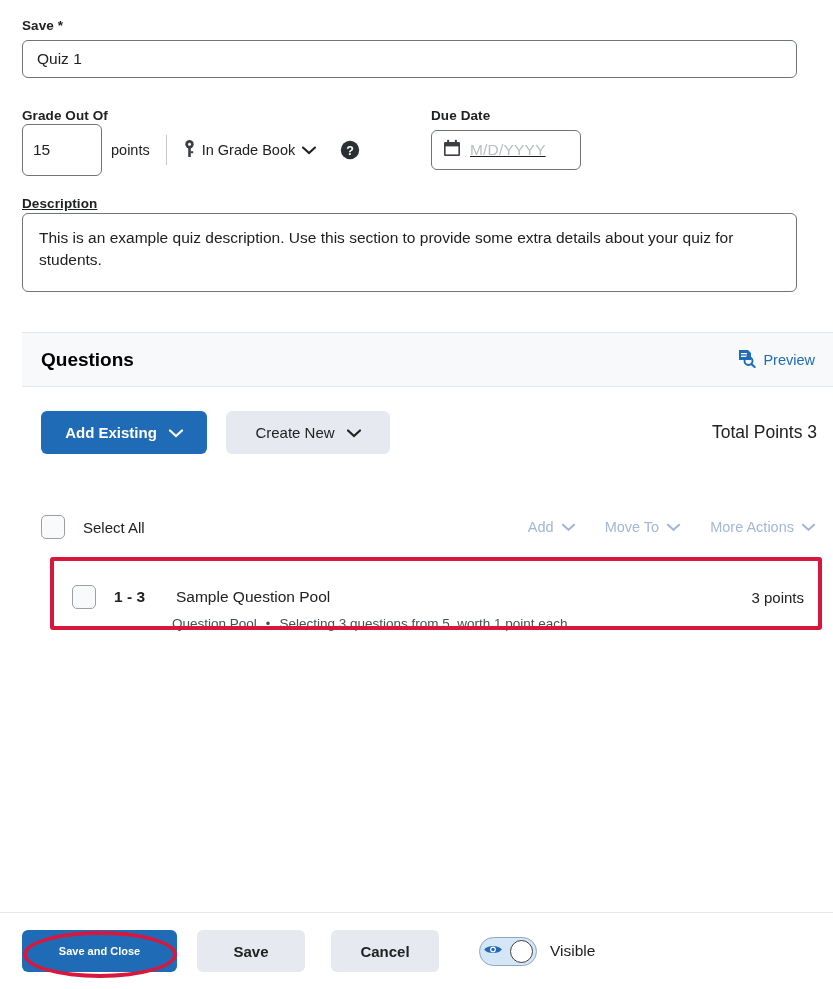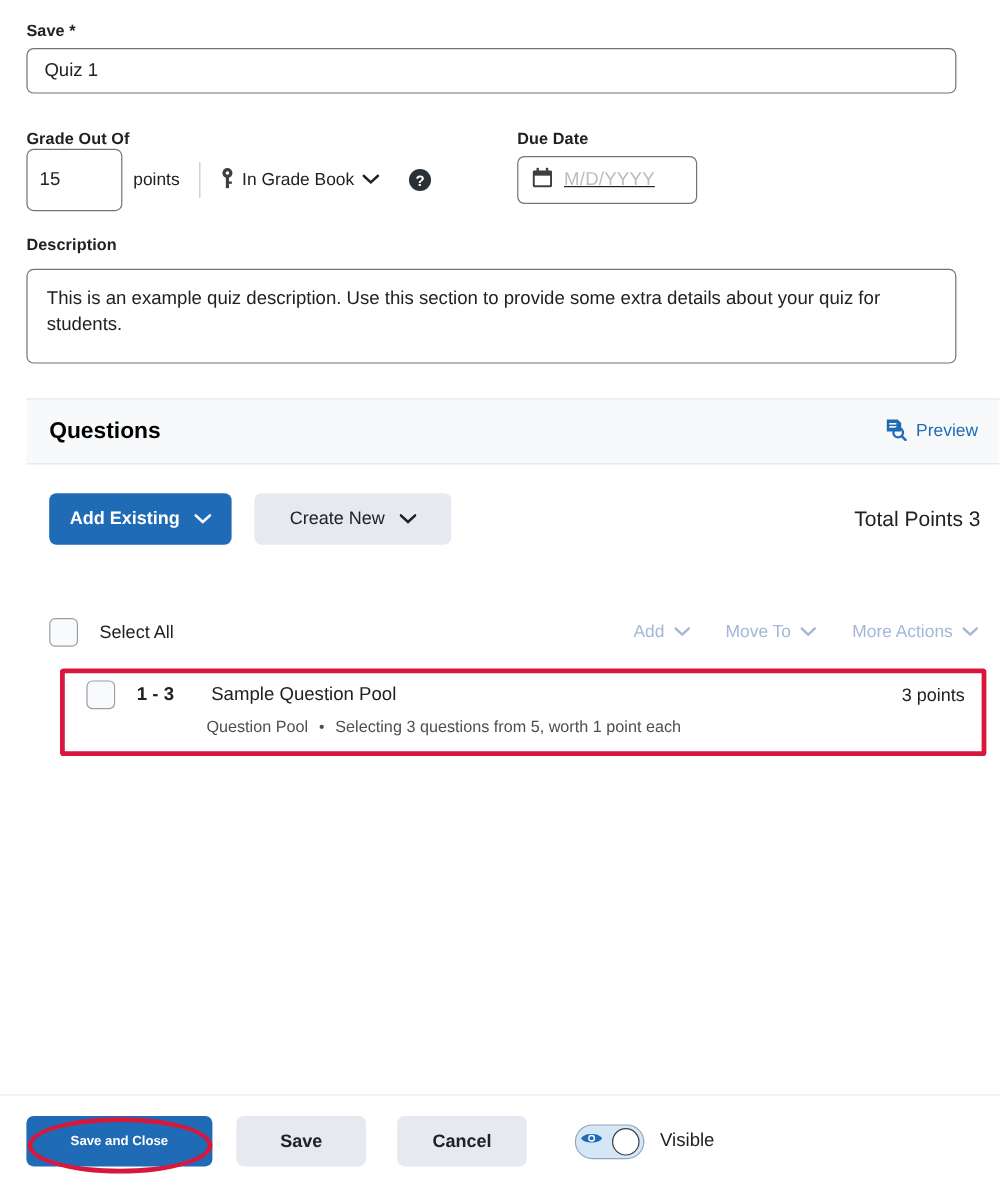--- a/index.html
+++ b/index.html
@@ -106,21 +106,21 @@
     text-decoration: underline;
   }
   #due-placeholder {
     font-size: 15.5px;
     color: #b8bdc4;
     letter-spacing: 0.2px;
   }
 
   
   #desc-block { position: absolute; left: 22px; top: 196px; width: 789px; }
-  #desc-label { display: block; margin-bottom: 13px; }
+  #desc-label { display: block; margin-bottom: 2px; text-decoration: underline; }
   #desc-box {
     width: 775px;
     height: 79px;
     border: 1px solid #6e7477;
     border-radius: 6px;
     background: #fff;
     padding: 13px 16px;
     font-size: 15.5px;
     line-height: 1.42;
     color: #202122;
@@ -178,21 +178,21 @@
     border: none;
     border-radius: 6px;
     cursor: pointer;
     font-family: "Liberation Sans", sans-serif;
     display: flex;
     align-items: center;
     justify-content: center;
     gap: 12px;
   }
   #add-existing-btn {
-    width: 152px;
+    width: 166px;
     background: #1f6bb5;
     color: #ffffff;
     font-size: 15px;
     font-weight: bold;
   }
   #create-new-btn {
     width: 164px;
     margin-left: 19px;
     background: #e6eaf0;
     color: #202122;
@@ -257,21 +257,21 @@
     border: 4px solid #d8173c;
     border-radius: 3px;
   }
   #pool-row {
     position: absolute;
     left: 54px;
     top: 561px;
     width: 764px;
     height: 57px;
     background: #fff;
-    padding: 6px 14px 0 18px;
+    padding: 24px 14px 0 18px;
   }
   #pool-line1 {
     display: flex;
     align-items: center;
   }
   #pool-range {
     margin-left: 18px;
     font-size: 15.5px;
     font-weight: bold;
     color: #202122;

